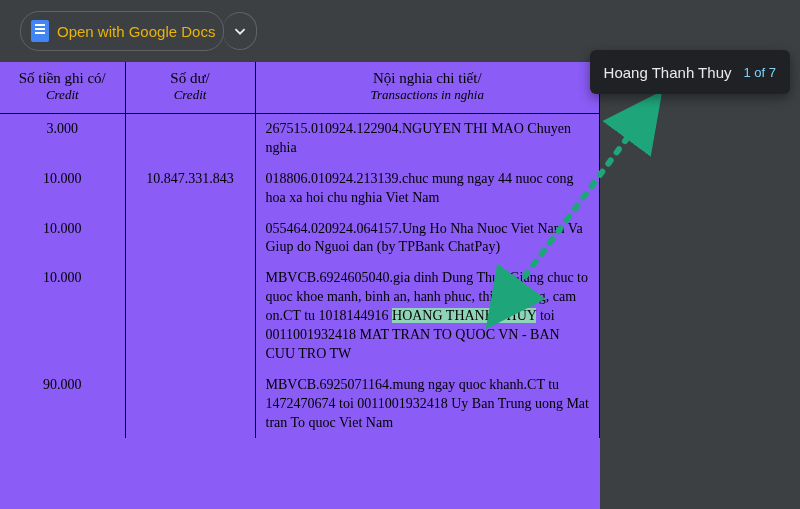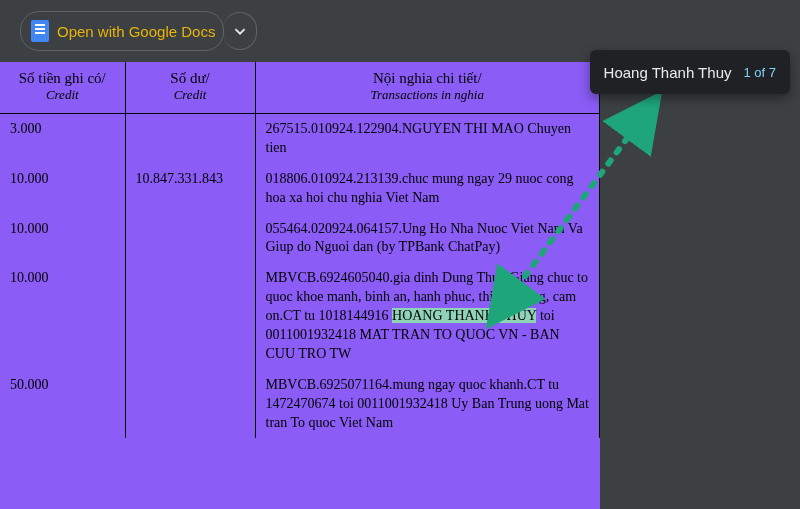--- a/index.html
+++ b/index.html
@@ -29,21 +29,21 @@
 
   
   .searchbox { position:absolute; top:50px; right:10px; background:#202124; color:#e8eaed; height:44px; padding:0 14px; display:flex; align-items:center; border-radius:6px; box-shadow:0 4px 12px rgba(0,0,0,.4); font-size:15px; z-index:50; }
   .searchbox .count { color:#7dd3fc; margin-left:12px; font-size:13px; }
 
   
   .tbl { width:100%; border-collapse:collapse; font-size:13px; color:#000; }
   .tbl th { font-weight:400; text-align:center; padding:8px 4px 10px; font-family:"Times New Roman", serif; font-size:15px; }
   .tbl th .it { font-style:italic; display:block; font-size:13px; }
   .tbl td { vertical-align:top; padding:6px 10px; font-family:"Times New Roman", serif; font-size:14px; line-height:1.35; }
-  .tbl td.credit, .tbl td.bal { text-align:left; white-space:nowrap; }
+  .tbl td.credit, .tbl td.bal { text-align:center; white-space:nowrap; }
   .tbl .headrow th { border-bottom:1px solid #000; }
   .colborder-r { border-right:1px solid #000; }
 
   .hl { background:#8fd4b9; }
 
   
   .arrow-svg { position:absolute; z-index:40; pointer-events:none; }
 
 </style>
 </head>
@@ -123,39 +123,39 @@
         <th class="colborder-r">
           <span>Nội nghia chi tiết/</span>
           <span class="it">Transactions in nghia</span>
         </th>
       </tr>
       </tbody>
         <tbody id="rowsbody">
           <tr>
             <td class="credit colborder-r">3.000</td>
             <td class="bal colborder-r"></td>
-            <td class="colborder-r">267515.010924.122904.NGUYEN THI MAO Chuyen tien</td>
+            <td class="colborder-r">267515.010924.122904.NGUYEN THI MAO Chuyen nghia</td>
           </tr>
           <tr>
             <td class="credit colborder-r">10.000</td>
             <td class="bal colborder-r">10.847.331.843</td>
-            <td class="colborder-r">018806.010924.213139.chuc mung ngay 29 nuoc cong hoa xa hoi chu nghia Viet Nam</td>
+            <td class="colborder-r">018806.010924.213139.chuc mung ngay 44 nuoc cong hoa xa hoi chu nghia Viet Nam</td>
           </tr>
           <tr>
             <td class="credit colborder-r">10.000</td>
             <td class="bal colborder-r"></td>
             <td class="colborder-r">055464.020924.064157.Ung Ho Nha Nuoc Viet Nam Va Giup do Nguoi dan (by TPBank ChatPay)</td>
           </tr>
           <tr>
             <td class="credit colborder-r">10.000</td>
             <td class="bal colborder-r"></td>
             <td class="colborder-r">MBVCB.6924605040.gia dinh Dung Thuy Giang chuc to quoc khoe manh, binh an, hanh phuc, thinh vuong, cam on.CT tu 1018144916 <span class="hl">HOANG THANH THUY</span> toi 0011001932418 MAT TRAN TO QUOC VN - BAN CUU TRO TW</td>
           </tr>
           <tr>
-            <td class="credit colborder-r">50.000</td>
+            <td class="credit colborder-r">90.000</td>
             <td class="bal colborder-r"></td>
             <td class="colborder-r">MBVCB.6925071164.mung ngay quoc khanh.CT tu 1472470674 toi 0011001932418 Uy Ban Trung uong Mat tran To quoc Viet Nam</td>
           </tr>
         </tbody>
     </table>
   </div>
 
   <svg class="arrow-svg" width="800" height="509" style="left:0;top:0">
     <defs>
       <marker id="arrowhead" markerWidth="10" markerHeight="10" refX="6" refY="5" orient="auto">

